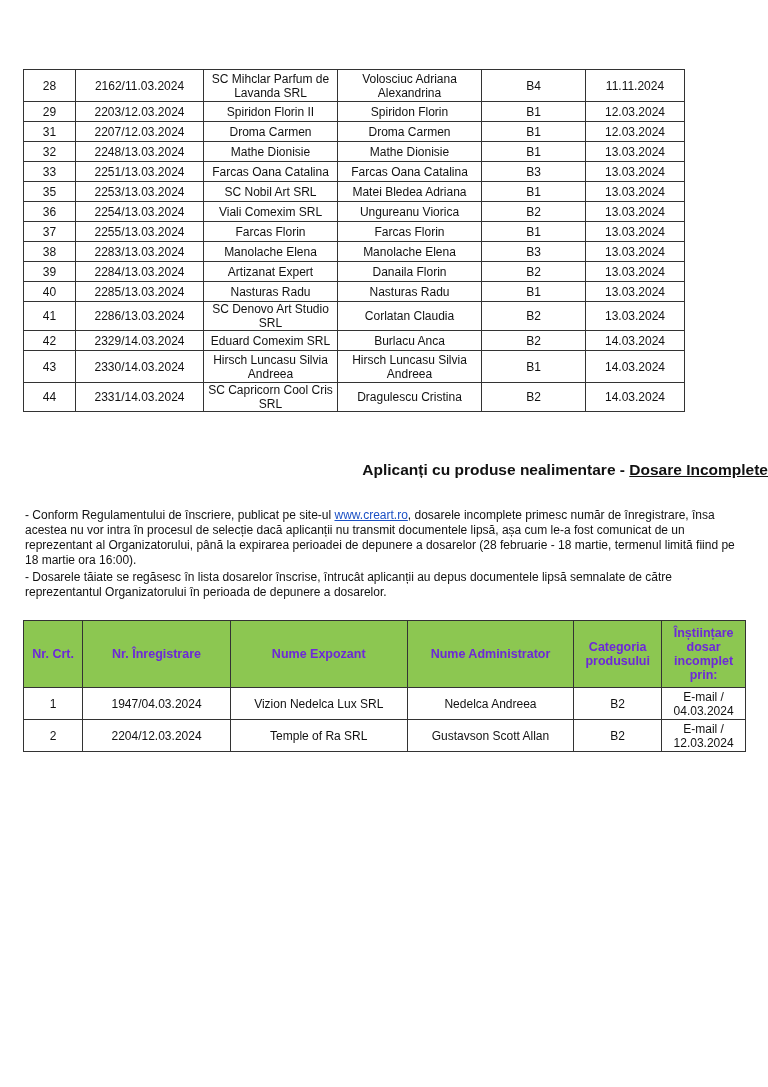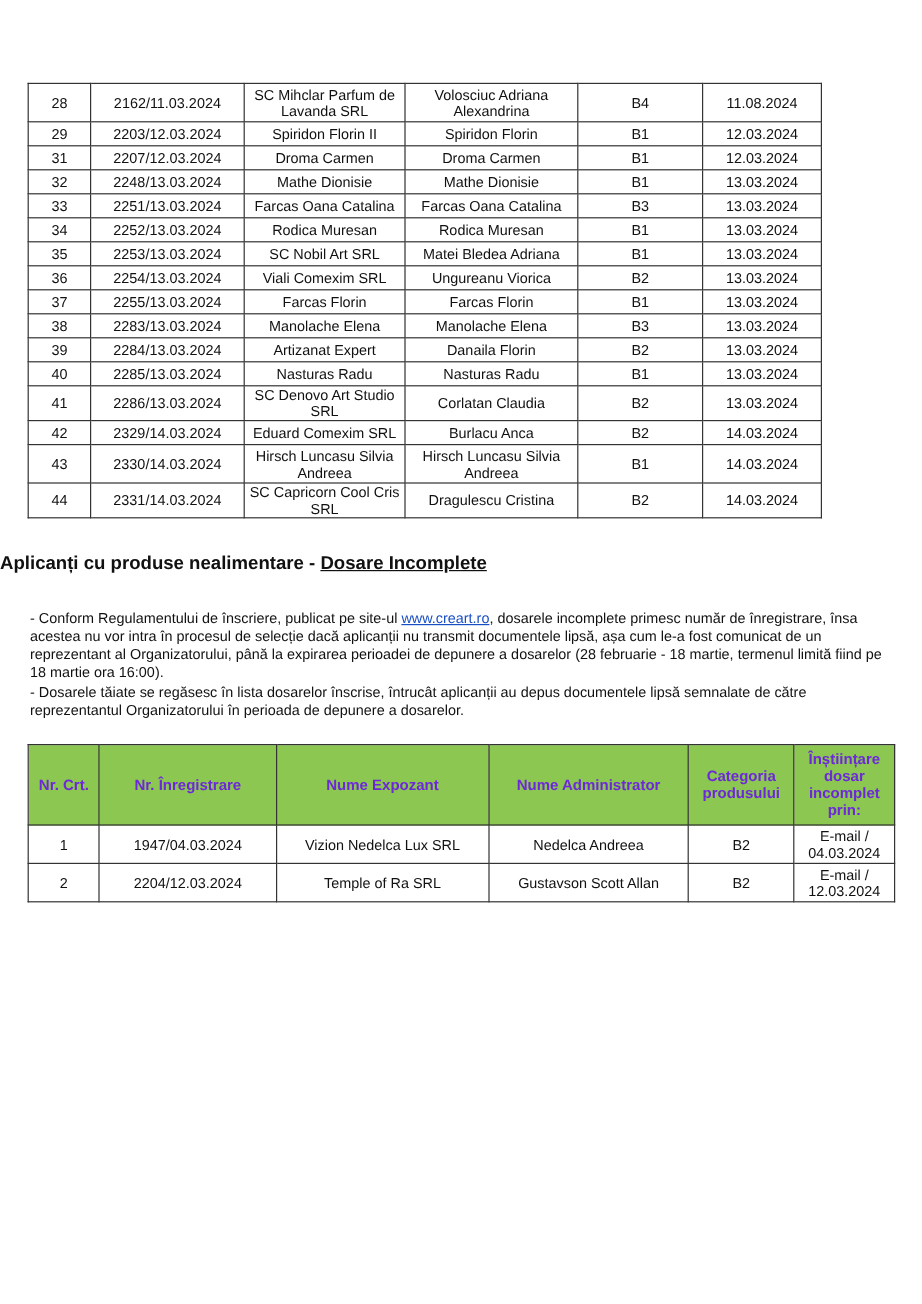--- a/index.html
+++ b/index.html
@@ -6,21 +6,21 @@
     body { width: 768px; height: 1087px; position: relative; overflow: hidden;
            font-family: "Liberation Sans", sans-serif; color: #111; }
     table { border-collapse: collapse; table-layout: fixed; }
     td, th { border: 1px solid #333; text-align: center; vertical-align: middle;
              font-size: 12px; line-height: 14px; padding: 0 4px; font-weight: normal; }
     #t1 { position: absolute; left: 23px; top: 69px; width: 576px; }
     #t1 td { height: 19px; }
     #t1 tr.tall td { height: 31px; }
     .c1 { width: 52px; } .c2 { width: 128px; } .c3 { width: 134px; }
     .c4 { width: 144px; } .c5 { width: 104px; } .c6 { width: 99px; }
-    #title { position: absolute; left: 0; width: 768px; top: 461px; text-align: left;
+    #title { position: absolute; left: 0; width: 768px; top: 461px; text-align: right;
              font-size: 15.5px; font-weight: bold; }
     #title u { text-decoration: underline; }
     .para { position: absolute; left: 25px; width: 722px; font-size: 12px; line-height: 15px; }
     #p1 { top: 508px; }
     #p2 { top: 570px; }
     .link { color: #1a4fc4; text-decoration: underline; margin-top: 35px; }
     #t2 { position: absolute; left: 23px; top: 620px; width: 723px; }
     #t2 th { background: #8cc751; font-weight: bold; font-size: 12.5px; line-height: 14px; height: 66px; color: #6d28d9; }
     #t2 td { height: 31px; }
     .d1 { width: 56px; } .d2 { width: 139px; } .d3 { width: 167px; }
@@ -38,21 +38,21 @@
       <col class="c5">
       <col class="c6">
     </colgroup>
   <tbody id="t1body">
       <tr class="tall">
         <td>28</td>
         <td>2162/11.03.2024</td>
         <td>SC Mihclar Parfum de Lavanda SRL</td>
         <td>Volosciuc Adriana Alexandrina</td>
         <td>B4</td>
-        <td>11.08.2024</td>
+        <td>11.11.2024</td>
       </tr>
       <tr>
         <td>29</td>
         <td>2203/12.03.2024</td>
         <td>Spiridon Florin II</td>
         <td>Spiridon Florin</td>
         <td>B1</td>
         <td>12.03.2024</td>
       </tr>
       <tr>
@@ -70,28 +70,20 @@
         <td>Mathe Dionisie</td>
         <td>B1</td>
         <td>13.03.2024</td>
       </tr>
       <tr>
         <td>33</td>
         <td>2251/13.03.2024</td>
         <td>Farcas Oana Catalina</td>
         <td>Farcas Oana Catalina</td>
         <td>B3</td>
-        <td>13.03.2024</td>
-      </tr>
-      <tr>
-        <td>34</td>
-        <td>2252/13.03.2024</td>
-        <td>Rodica Muresan</td>
-        <td>Rodica Muresan</td>
-        <td>B1</td>
         <td>13.03.2024</td>
       </tr>
       <tr>
         <td>35</td>
         <td>2253/13.03.2024</td>
         <td>SC Nobil Art SRL</td>
         <td>Matei Bledea Adriana</td>
         <td>B1</td>
         <td>13.03.2024</td>
       </tr>

